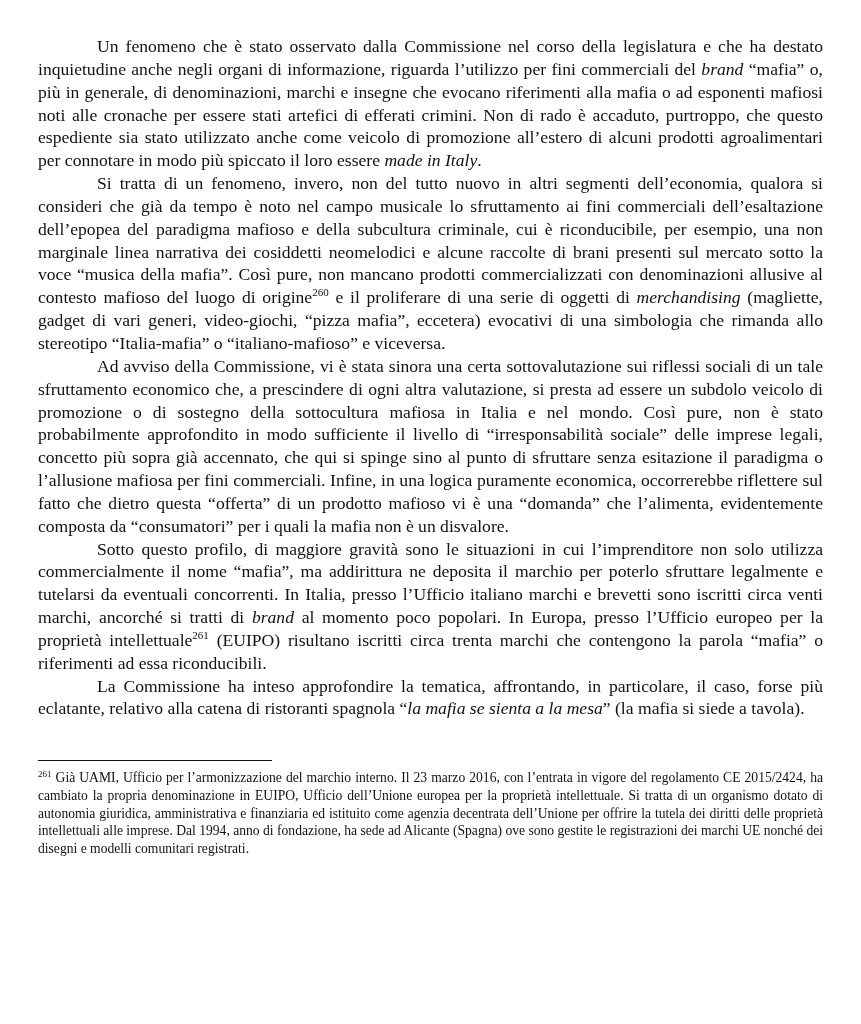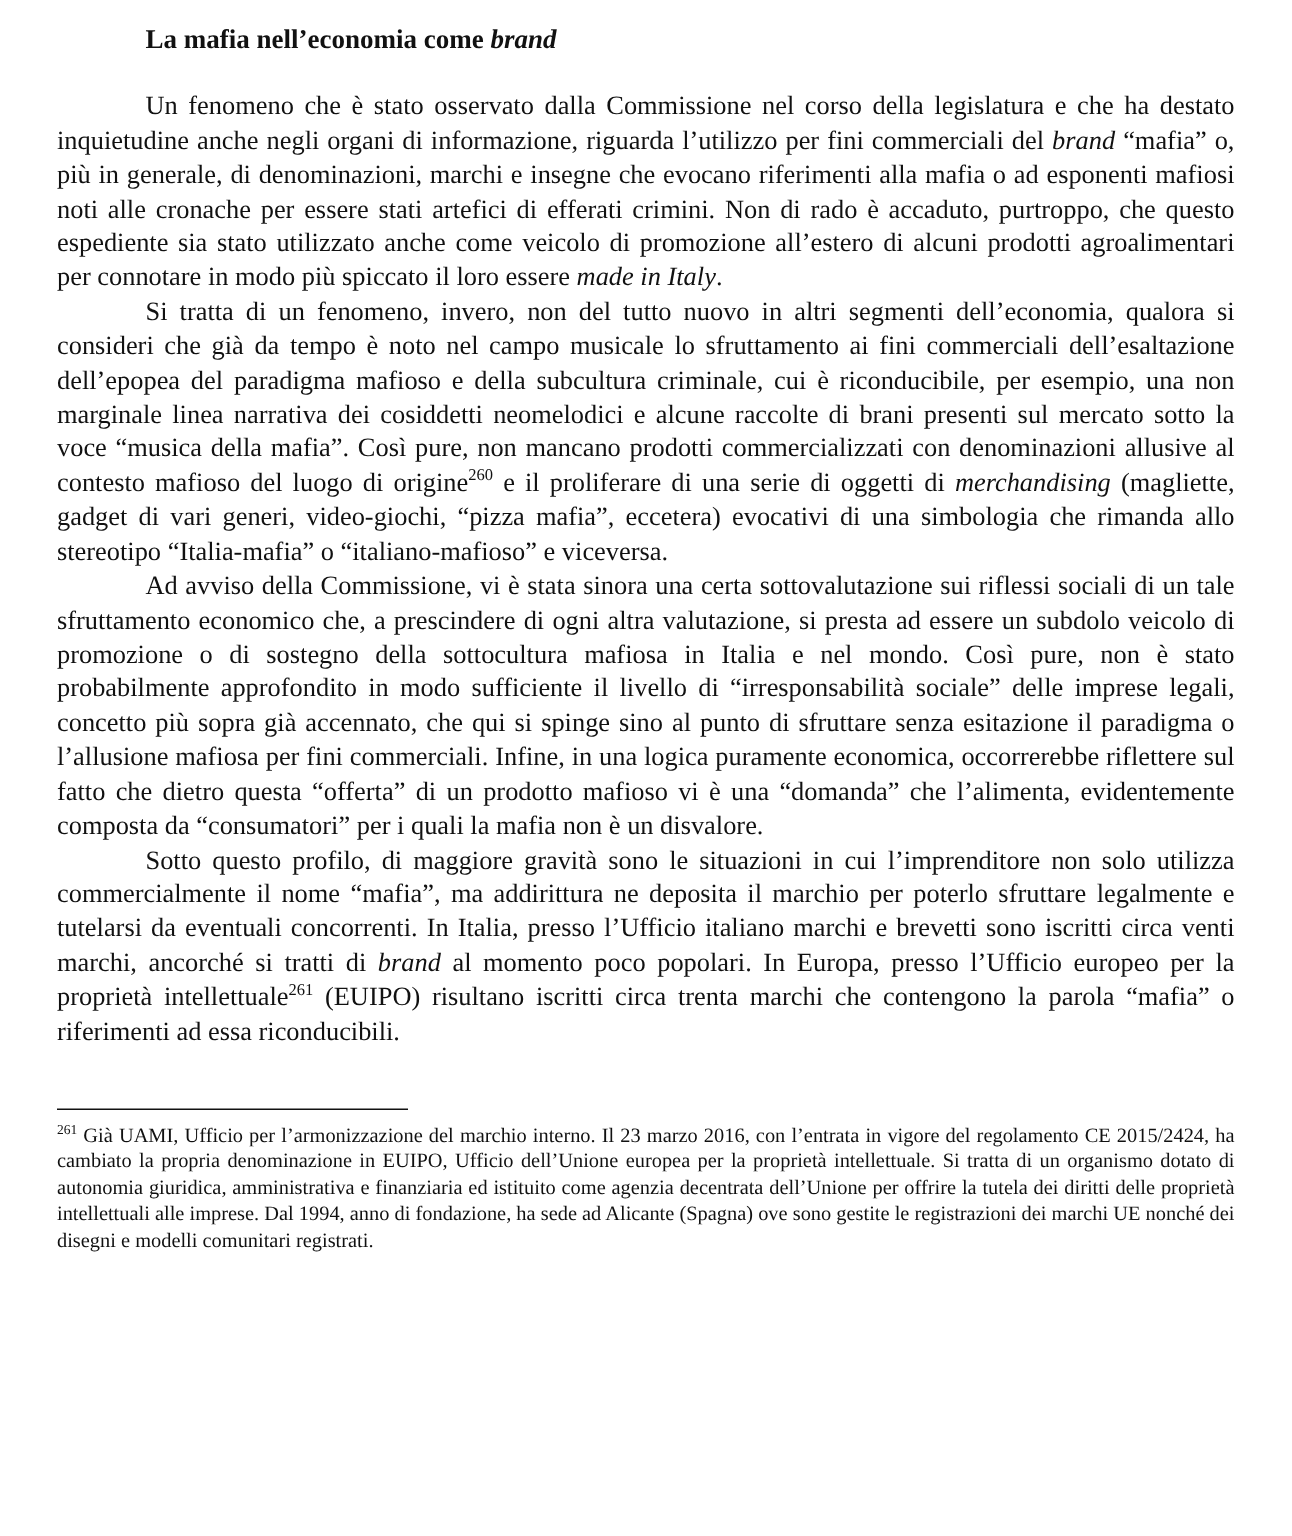--- a/index.html
+++ b/index.html
@@ -61,27 +61,27 @@
   .footnotes sup {
     font-size: 9px;
     vertical-align: 5px;
   }
   .footnotes i { font-style: italic; }
 </style>
 </head>
 <body>
 
 <div class="page">
-  <h1 class="title"><span>La mafia nell’economia come </span><span class="em">brand</span></h1>
 
   <div class="body">
     <p><span>Un fenomeno che è stato osservato dalla Commissione nel corso della legislatura e che ha destato inquietudine anche negli organi di informazione, riguarda l’utilizzo per fini commerciali del </span><i>brand</i><span> “mafia” o, più in generale, di denominazioni, marchi e insegne che evocano riferimenti alla mafia o ad esponenti mafiosi noti alle cronache per essere stati artefici di efferati crimini. Non di rado è accaduto, purtroppo, che questo espediente sia stato utilizzato anche come veicolo di promozione all’estero di alcuni prodotti agroalimentari per connotare in modo più spiccato il loro essere </span><i>made in Italy</i><span>.</span></p>
     <p><span>Si tratta di un fenomeno, invero, non del tutto nuovo in altri segmenti dell’economia, qualora si consideri che già da tempo è noto nel campo musicale lo sfruttamento ai fini commerciali dell’esaltazione dell’epopea del paradigma mafioso e della subcultura criminale, cui è riconducibile, per esempio, una non marginale linea narrativa dei cosiddetti neomelodici e alcune raccolte di brani presenti sul mercato sotto la voce “musica della mafia”. Così pure, non mancano prodotti commercializzati con denominazioni allusive al contesto mafioso del luogo di origine</span><sup>260</sup><span> e il proliferare di una serie di oggetti di </span><i>merchandising</i><span> (magliette, gadget di vari generi, video-giochi, “pizza mafia”, eccetera) evocativi di una simbologia che rimanda allo stereotipo “Italia-mafia” o “italiano-mafioso” e viceversa.</span></p>
     <p><span>Ad avviso della Commissione, vi è stata sinora una certa sottovalutazione sui riflessi sociali di un tale sfruttamento economico che, a prescindere di ogni altra valutazione, si presta ad essere un subdolo veicolo di promozione o di sostegno della sottocultura mafiosa in Italia e nel mondo. Così pure, non è stato probabilmente approfondito in modo sufficiente il livello di “irresponsabilità sociale” delle imprese legali, concetto più sopra già accennato, che qui si spinge sino al punto di sfruttare senza esitazione il paradigma o l’allusione mafiosa per fini commerciali. Infine, in una logica puramente economica, occorrerebbe riflettere sul fatto che dietro questa “offerta” di un prodotto mafioso vi è una “domanda” che l’alimenta, evidentemente composta da “consumatori” per i quali la mafia non è un disvalore.</span></p>
     <p><span>Sotto questo profilo, di maggiore gravità sono le situazioni in cui l’imprenditore non solo utilizza commercialmente il nome “mafia”, ma addirittura ne deposita il marchio per poterlo sfruttare legalmente e tutelarsi da eventuali concorrenti. In Italia, presso l’Ufficio italiano marchi e brevetti sono iscritti circa venti marchi, ancorché si tratti di </span><i>brand</i><span> al momento poco popolari. In Europa, presso l’Ufficio europeo per la proprietà intellettuale</span><sup>261</sup><span> (EUIPO) risultano iscritti circa trenta marchi che contengono la parola “mafia” o riferimenti ad essa riconducibili.</span></p>
+    <p><span>La Commissione ha inteso approfondire la tematica, affrontando, in particolare, il caso, forse più eclatante, relativo alla catena di ristoranti spagnola “</span><i>la mafia se sienta a la mesa</i><span>” (la mafia si siede a tavola).</span></p>
   </div>
 
   <div class="rule"></div>
 
   <div class="footnotes">
     <p><sup>261</sup><span> Già UAMI, Ufficio per l’armonizzazione del marchio interno. Il 23 marzo 2016, con l’entrata in vigore del regolamento CE 2015/2424, ha cambiato la propria denominazione in EUIPO, Ufficio dell’Unione europea per la proprietà intellettuale. Si tratta di un organismo dotato di autonomia giuridica, amministrativa e finanziaria ed istituito come agenzia decentrata dell’Unione per offrire la tutela dei diritti delle proprietà intellettuali alle imprese. Dal 1994, anno di fondazione, ha sede ad Alicante (Spagna) ove sono gestite le registrazioni dei marchi UE nonché dei disegni e modelli comunitari registrati.</span></p>
   </div>
 </div>
 
 </body></html>

